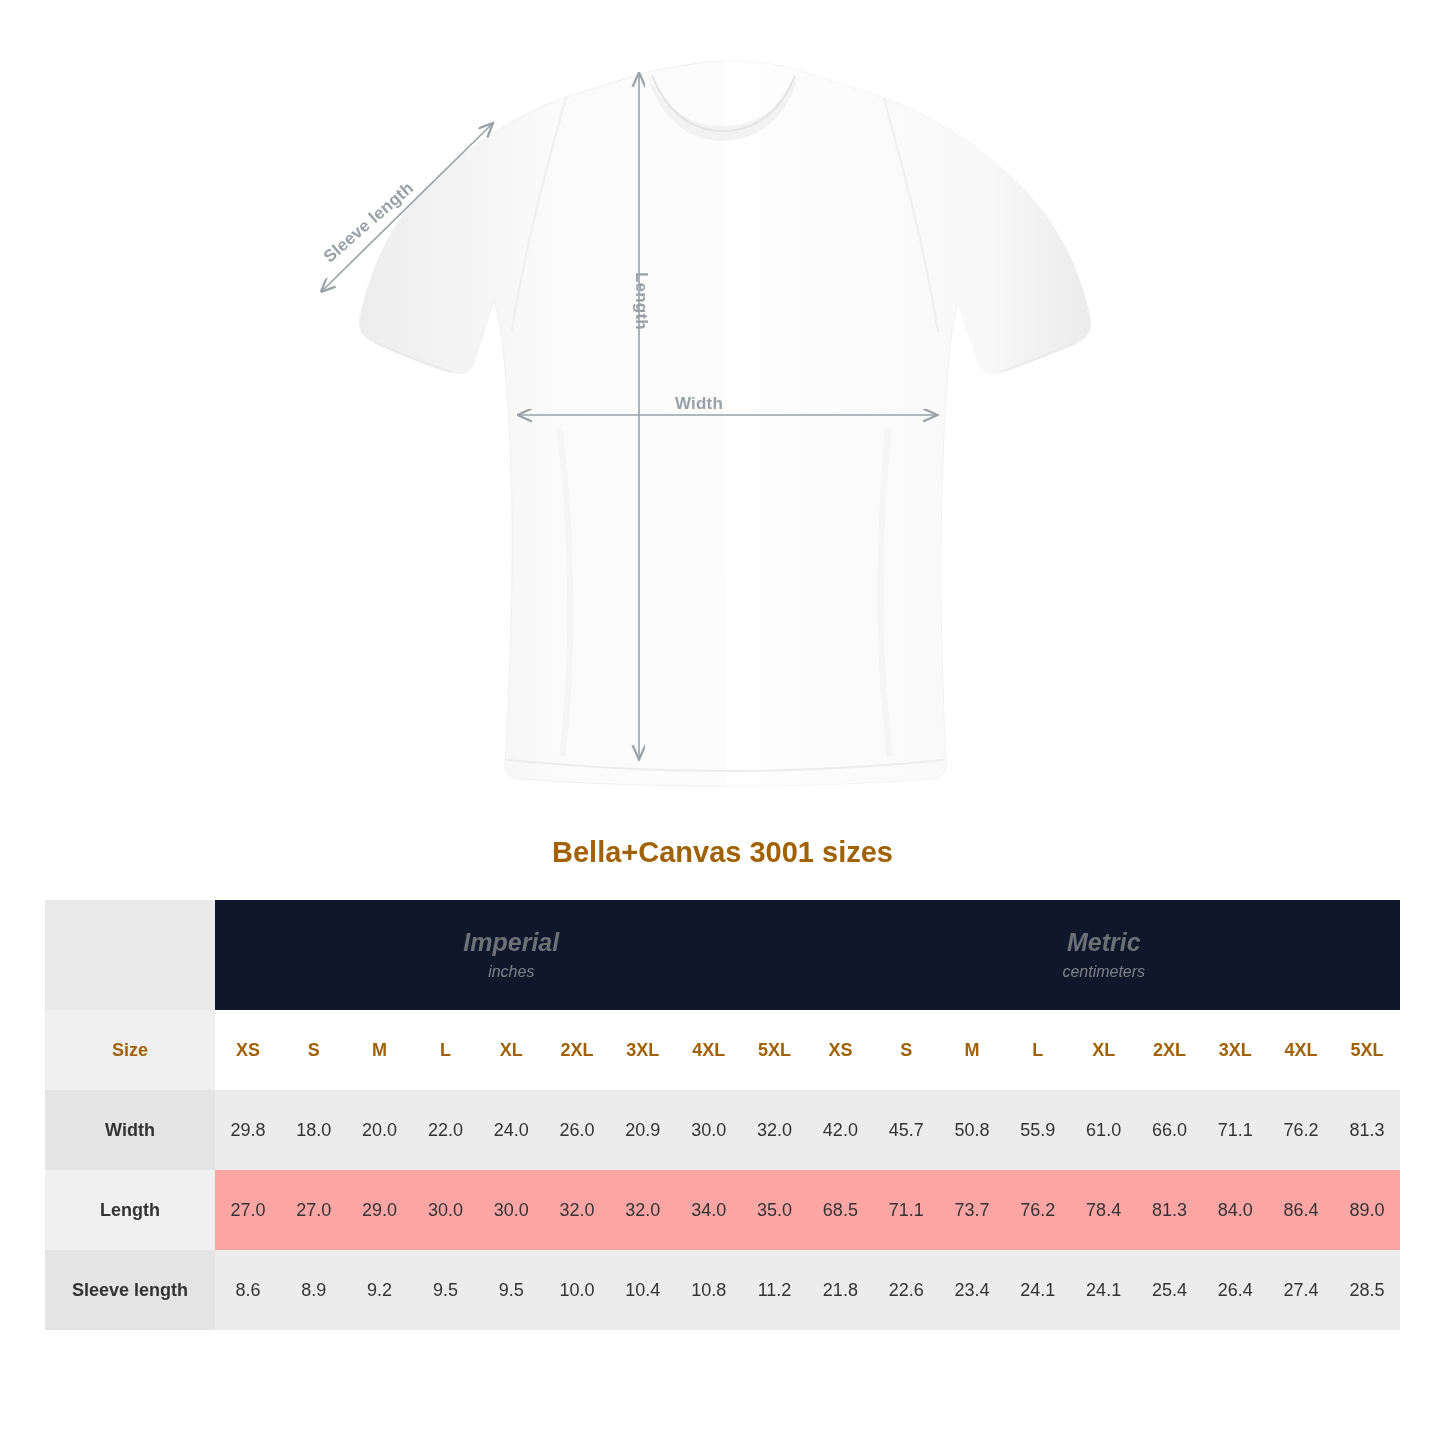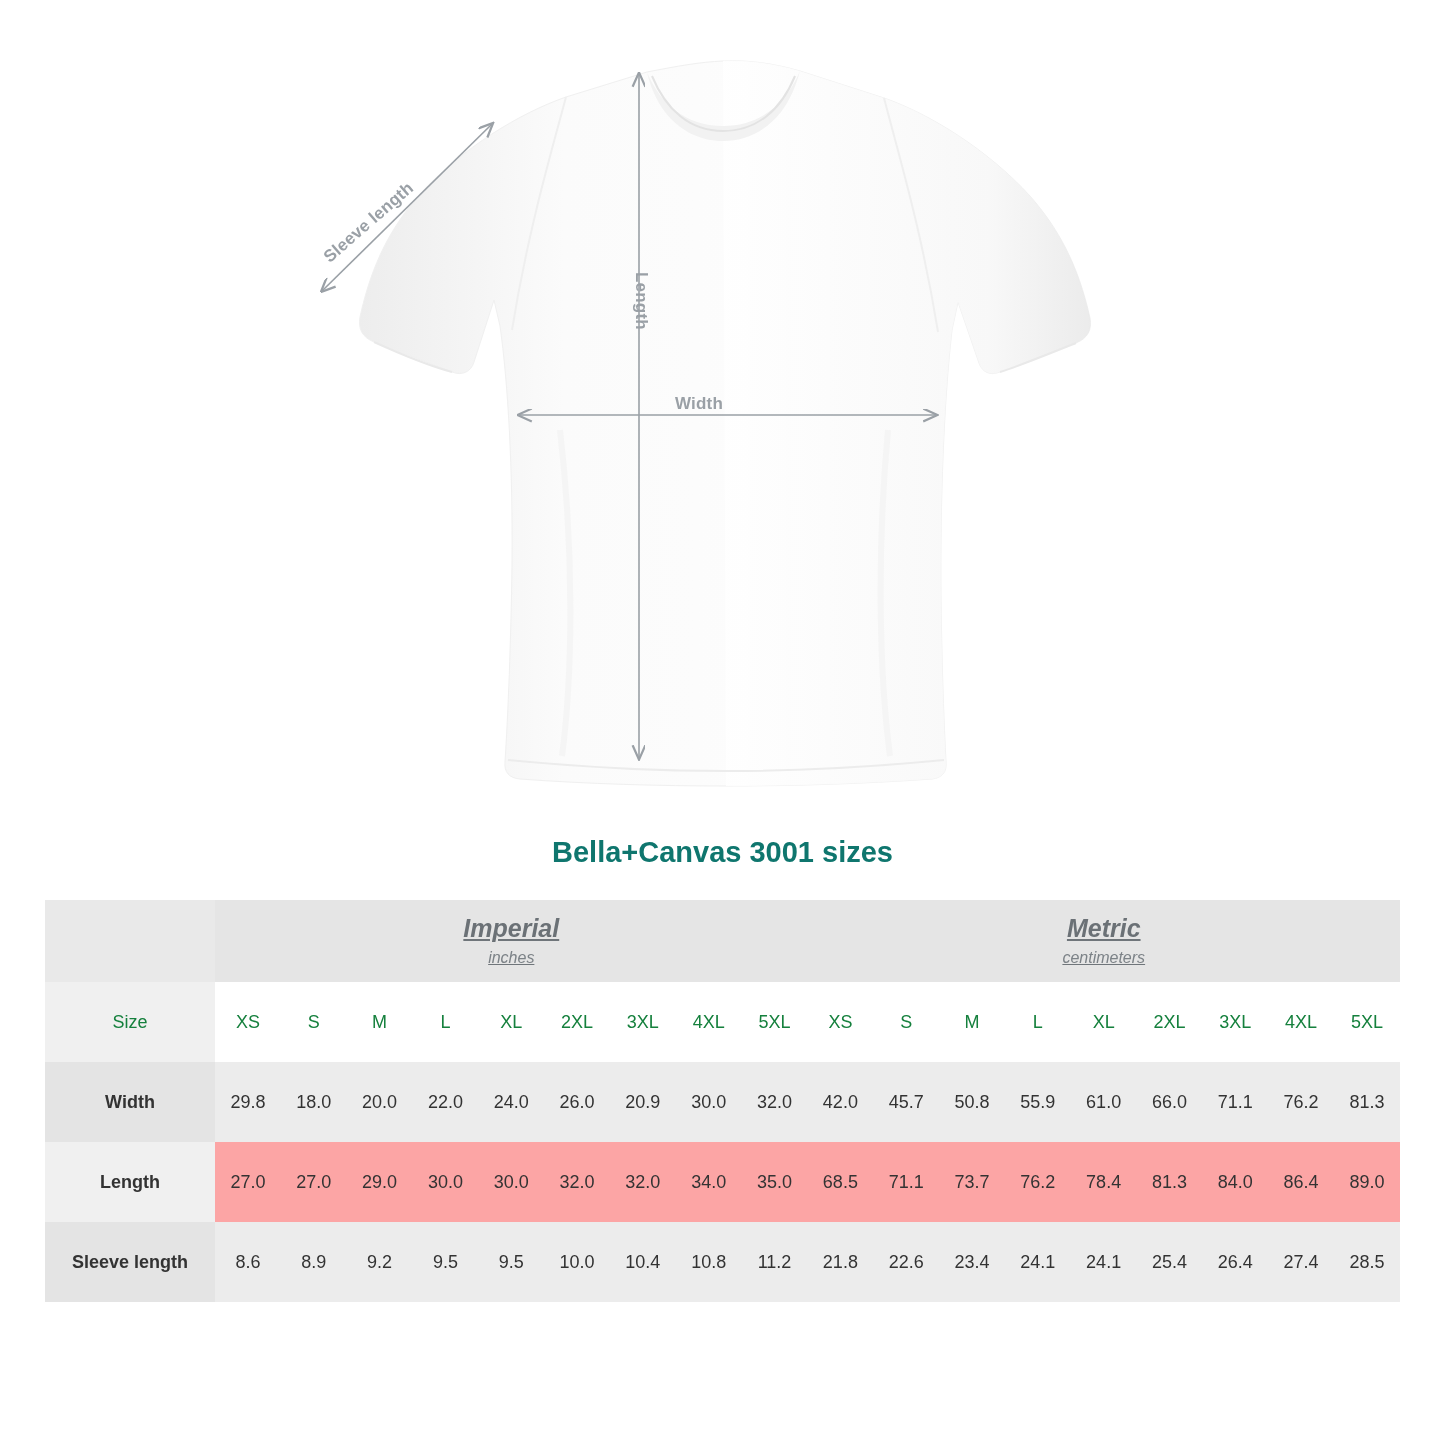--- a/index.html
+++ b/index.html
@@ -55,21 +55,21 @@
     top: 247px;
     transform: rotate(-41deg);
     transform-origin: left bottom;
   }
 
   
   .chart-title {
     text-align: center;
     font-size: 29px;
     font-weight: bold;
-    color: #0f766e;
+    color: #a16207;
     margin: 0;
     padding: 6px 0 0 0;
   }
   .chart-note {
     text-align: center;
     font-size: 16.5px;
     font-style: italic;
     color: #6f757a;
     margin: 14px 0 0 0;
   }
@@ -83,25 +83,24 @@
     width: 1355px;
     table-layout: fixed;
   }
   table.size-chart th,
   table.size-chart td {
     border: 0;
     text-align: center;
     vertical-align: middle;
   }
   .unit-head {
-    background: #e5e5e5;
-    height: 82px;
+    background: #0f172a;
+    height: 110px;
     color: #6f757a;
     padding: 0;
-    text-decoration: underline;
   }
   .unit-head .unit-name {
     font-size: 25px;
     font-style: italic;
     font-weight: bold;
     color: #6b7176;
     line-height: 1.1;
   }
   .unit-head .unit-sub {
     font-size: 16px;
@@ -110,22 +109,22 @@
     padding-top: 7px;
   }
   .corner-cell {
     background: #e9e9e9;
   }
 
   tr.sizes-row td,
   tr.sizes-row th {
     height: 78px;
     font-size: 18px;
-    font-weight: normal;
-    color: #15803d;
+    font-weight: bold;
+    color: #a16207;
     background: #ffffff;
   }
   tr.sizes-row td.row-head {
     background: #f0f0f0;
     font-size: 18px;
   }
 
   tr.data-row td {
     height: 78px;
     font-size: 18px;

